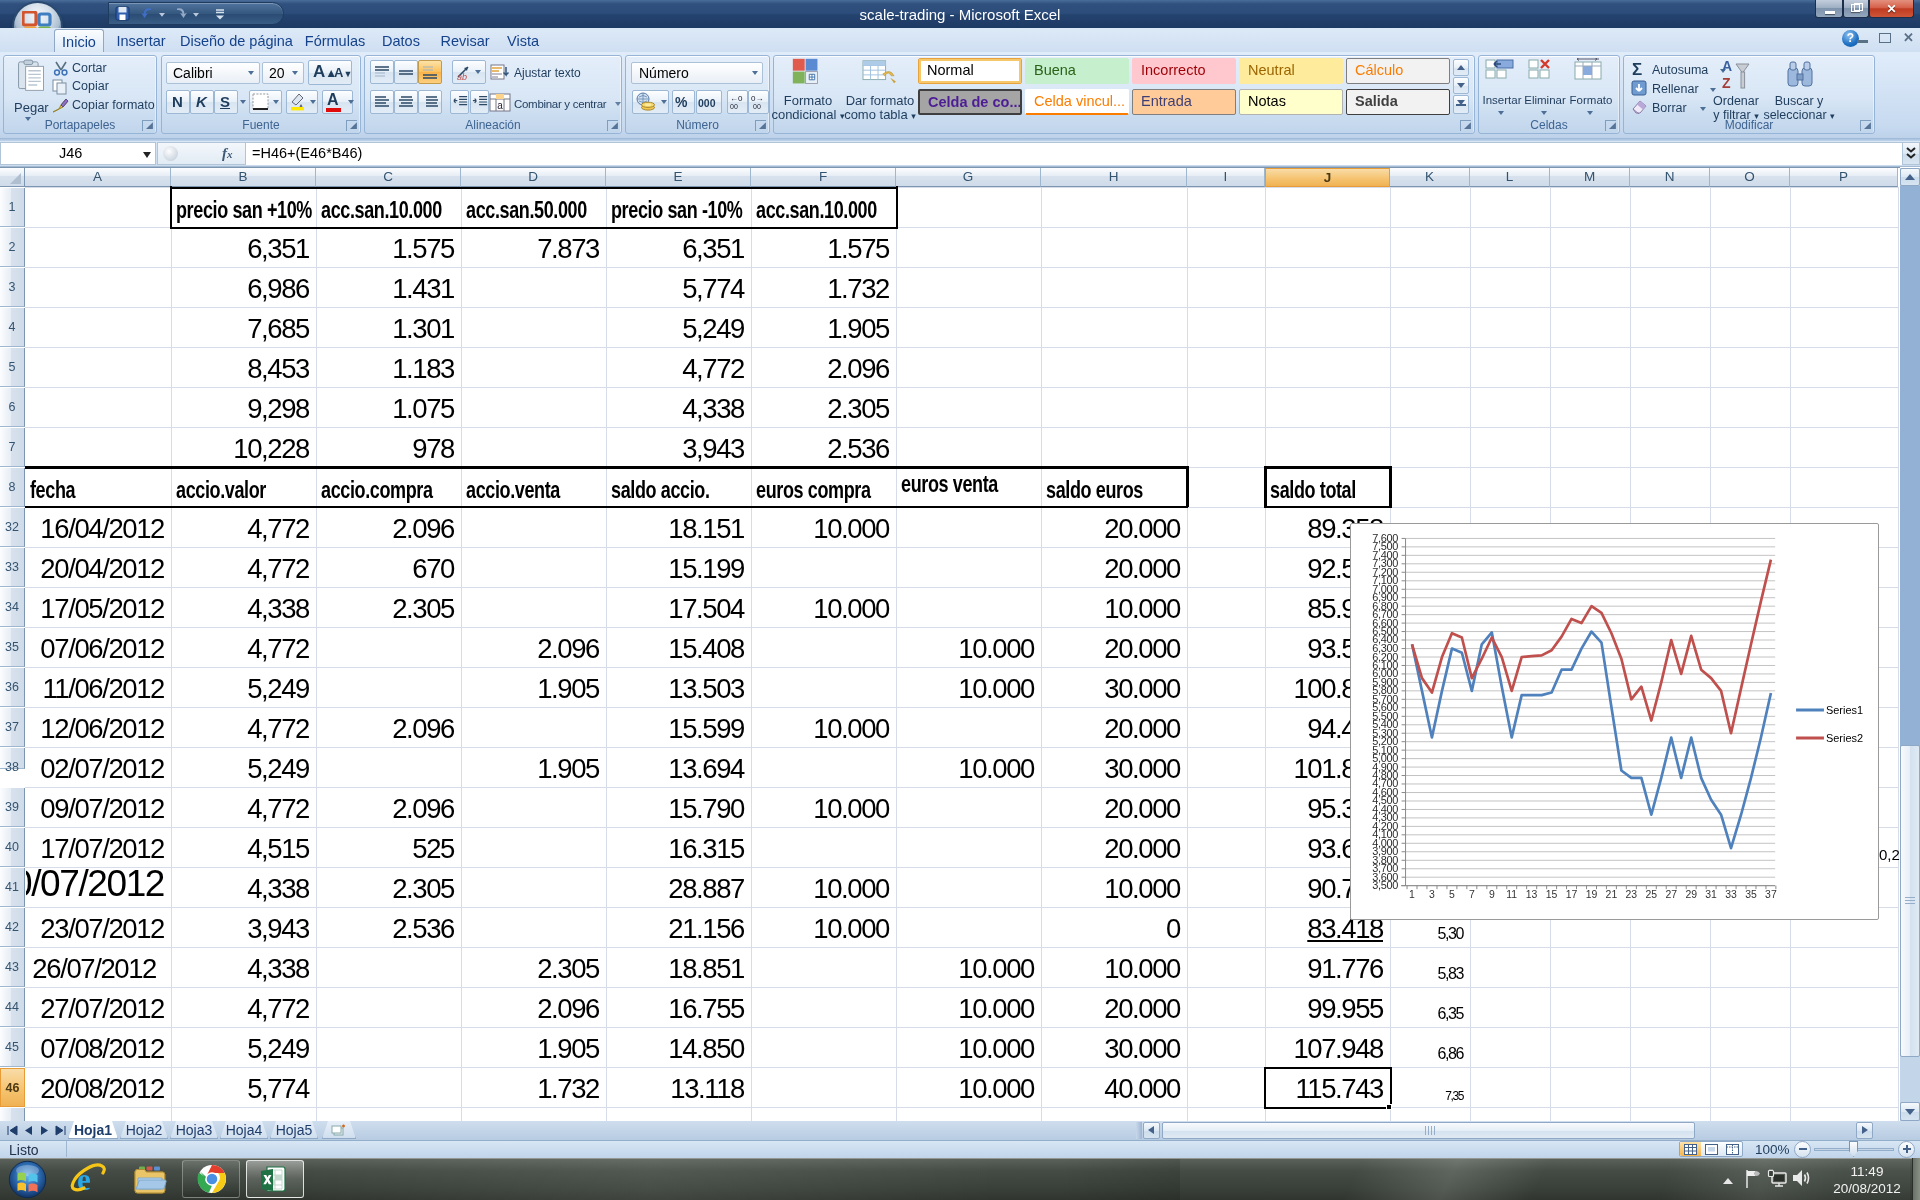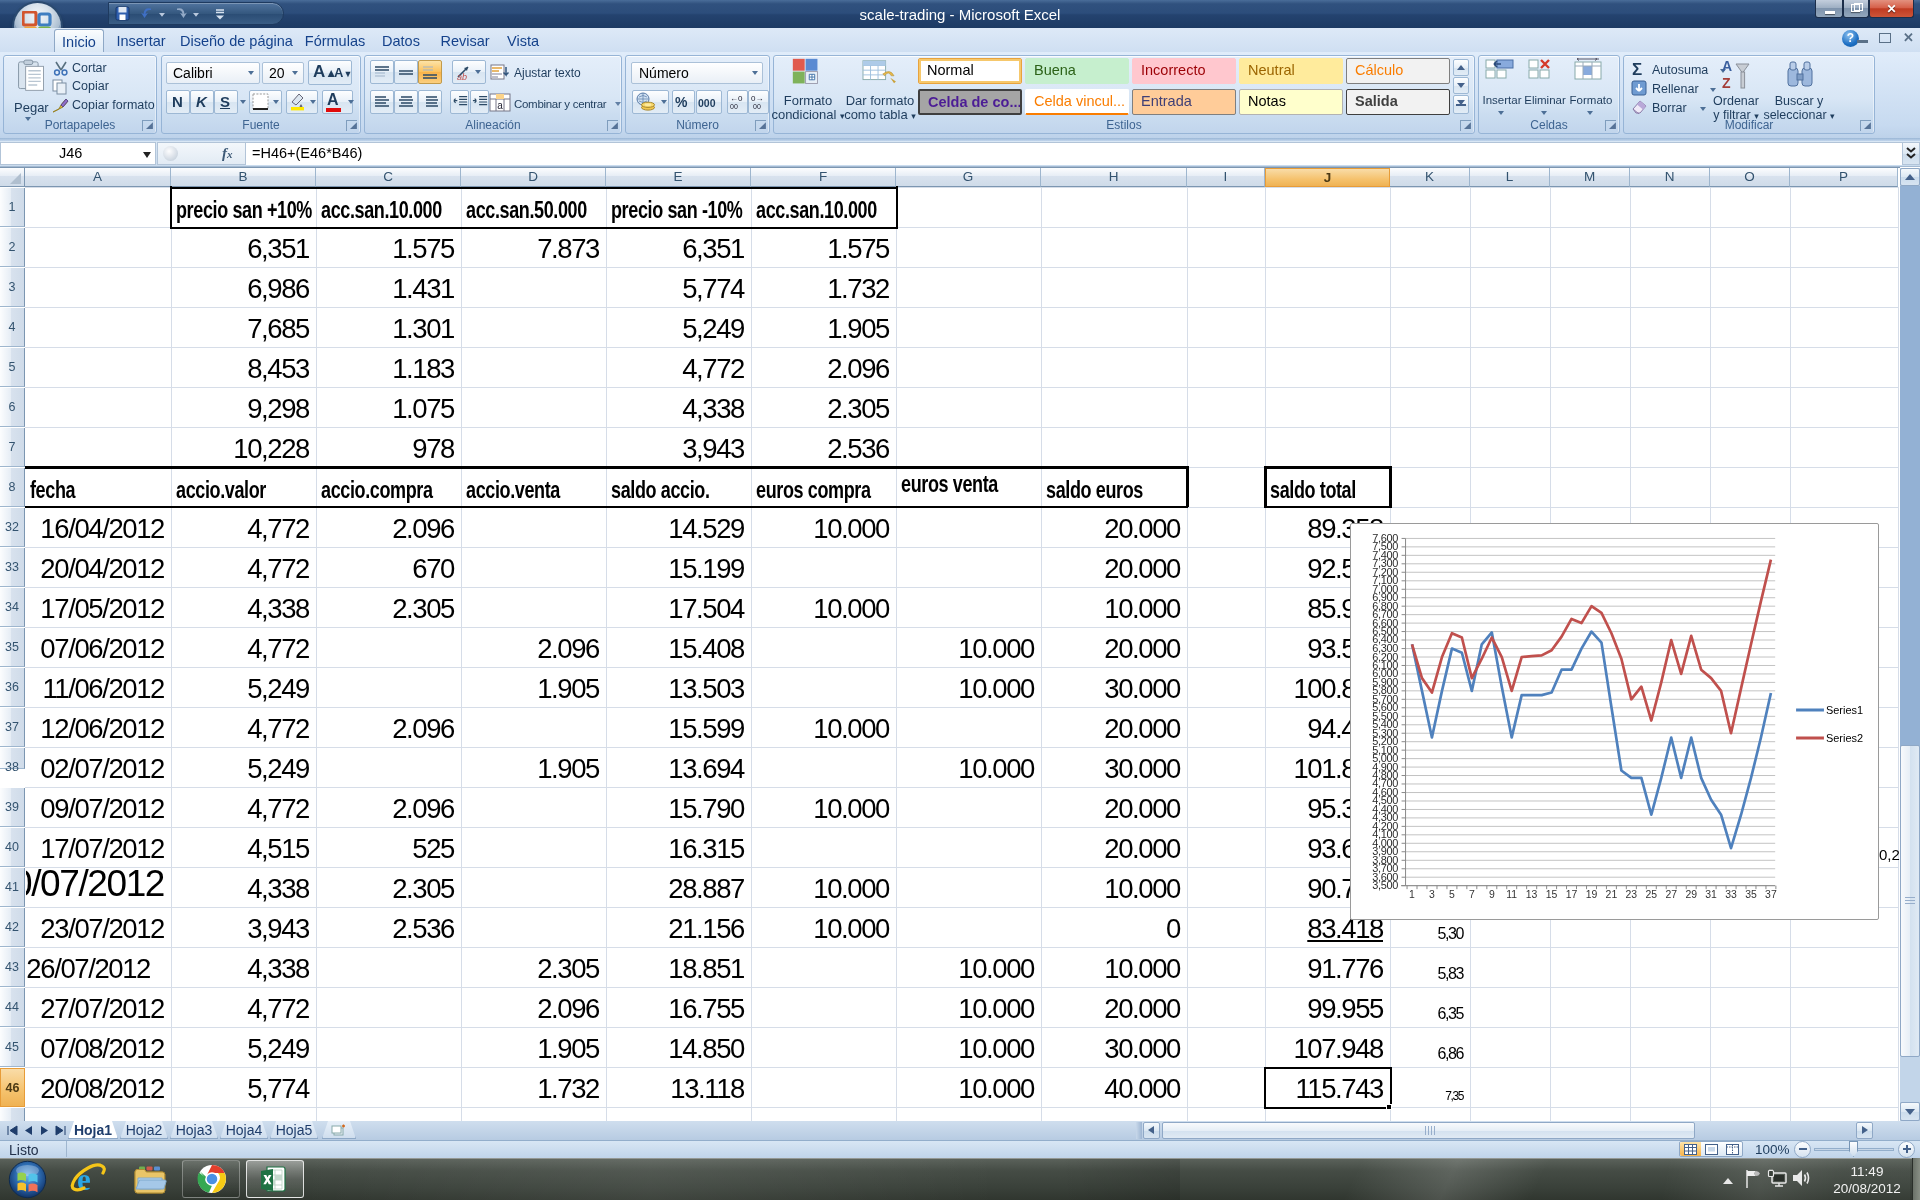--- a/index.html
+++ b/index.html
@@ -130,21 +130,20 @@
   </div>
 <div class="ab grp" style="left:364px;width:258px">
     <div class="glabel">Alineación</div>
     <div class="launch">◢</div>
   </div>
 <div class="ab grp" style="left:625px;width:145px">
     <div class="glabel">Número</div>
     <div class="launch">◢</div>
   </div>
 <div class="ab grp" style="left:773px;width:702px">
-    <div class="glabel">Estilos</div>
     <div class="launch">◢</div>
   </div>
 <div class="ab grp" style="left:1478px;width:142px">
     <div class="glabel">Celdas</div>
     <div class="launch">◢</div>
   </div>
 <div class="ab grp" style="left:1623px;width:252px">
     <div class="glabel">Modificar</div>
     <div class="launch">◢</div>
   </div>
@@ -535,21 +534,21 @@
     </div>
 <div class="ab cell bcell" style="left:1042px;top:301px;width:145px;height:39px;display:flex;align-items:flex-end;padding-bottom:5px;">
       <span style="transform:scaleX(.75);transform-origin:0 100%;display:inline-block;white-space:nowrap">saldo euros</span>
     </div>
 <div class="ab cell bcell" style="left:1266px;top:301px;width:124px;height:39px;display:flex;align-items:flex-end;padding-bottom:5px;">
       <span style="transform:scaleX(.75);transform-origin:0 100%;display:inline-block;white-space:nowrap">saldo total</span>
     </div>
 <div class="ab cell num" style="left:26px;top:341px;width:145px;height:39px;display:flex;align-items:flex-end;justify-content:flex-end;font-size:27.5px;padding-bottom:5px;">16/04/2012</div>
 <div class="ab cell num" style="left:172px;top:341px;width:144px;height:39px;display:flex;align-items:flex-end;justify-content:flex-end;padding-bottom:5px;">4,772</div>
 <div class="ab cell num" style="left:317px;top:341px;width:144px;height:39px;display:flex;align-items:flex-end;justify-content:flex-end;padding-bottom:5px;">2.096</div>
-<div class="ab cell num" style="left:607px;top:341px;width:144px;height:39px;display:flex;align-items:flex-end;justify-content:flex-end;padding-bottom:5px;">14.529</div>
+<div class="ab cell num" style="left:607px;top:341px;width:144px;height:39px;display:flex;align-items:flex-end;justify-content:flex-end;padding-bottom:5px;">18.151</div>
 <div class="ab cell num" style="left:752px;top:341px;width:144px;height:39px;display:flex;align-items:flex-end;justify-content:flex-end;padding-bottom:5px;">10.000</div>
 <div class="ab cell num" style="left:1042px;top:341px;width:145px;height:39px;display:flex;align-items:flex-end;justify-content:flex-end;padding-bottom:5px;">20.000</div>
 <div class="ab cell num" style="left:1266px;top:341px;width:124px;height:39px;display:flex;align-items:flex-end;justify-content:flex-end;padding-bottom:5px;">89.358</div>
 <div class="ab cell num" style="left:26px;top:381px;width:145px;height:39px;display:flex;align-items:flex-end;justify-content:flex-end;font-size:27.5px;padding-bottom:5px;">20/04/2012</div>
 <div class="ab cell num" style="left:172px;top:381px;width:144px;height:39px;display:flex;align-items:flex-end;justify-content:flex-end;padding-bottom:5px;">4,772</div>
 <div class="ab cell num" style="left:317px;top:381px;width:144px;height:39px;display:flex;align-items:flex-end;justify-content:flex-end;padding-bottom:5px;">670</div>
 <div class="ab cell num" style="left:607px;top:381px;width:144px;height:39px;display:flex;align-items:flex-end;justify-content:flex-end;padding-bottom:5px;">15.199</div>
 <div class="ab cell num" style="left:1042px;top:381px;width:145px;height:39px;display:flex;align-items:flex-end;justify-content:flex-end;padding-bottom:5px;">20.000</div>
 <div class="ab cell num" style="left:1266px;top:381px;width:124px;height:39px;display:flex;align-items:flex-end;justify-content:flex-end;padding-bottom:5px;">92.558</div>
 <div class="ab cell num" style="left:26px;top:421px;width:145px;height:39px;display:flex;align-items:flex-end;justify-content:flex-end;font-size:27.5px;padding-bottom:5px;">17/05/2012</div>
@@ -608,21 +607,21 @@
 <div class="ab cell num" style="left:1042px;top:701px;width:145px;height:39px;display:flex;align-items:flex-end;justify-content:flex-end;padding-bottom:5px;">10.000</div>
 <div class="ab cell num" style="left:1266px;top:701px;width:124px;height:39px;display:flex;align-items:flex-end;justify-content:flex-end;padding-bottom:5px;">90.758</div>
 <div class="ab cell num" style="left:26px;top:741px;width:145px;height:39px;display:flex;align-items:flex-end;justify-content:flex-end;font-size:27.5px;padding-bottom:5px;">23/07/2012</div>
 <div class="ab cell num" style="left:172px;top:741px;width:144px;height:39px;display:flex;align-items:flex-end;justify-content:flex-end;padding-bottom:5px;">3,943</div>
 <div class="ab cell num" style="left:317px;top:741px;width:144px;height:39px;display:flex;align-items:flex-end;justify-content:flex-end;padding-bottom:5px;">2.536</div>
 <div class="ab cell num" style="left:607px;top:741px;width:144px;height:39px;display:flex;align-items:flex-end;justify-content:flex-end;padding-bottom:5px;">21.156</div>
 <div class="ab cell num" style="left:752px;top:741px;width:144px;height:39px;display:flex;align-items:flex-end;justify-content:flex-end;padding-bottom:5px;">10.000</div>
 <div class="ab cell num" style="left:1042px;top:741px;width:145px;height:39px;display:flex;align-items:flex-end;justify-content:flex-end;padding-bottom:5px;">0</div>
 <div class="ab cell num" style="left:1266px;top:741px;width:124px;height:39px;display:flex;align-items:flex-end;justify-content:flex-end;padding-bottom:5px;text-decoration:underline;">83.418</div>
 <div class="ab cell num" style="left:1391px;top:741px;width:79px;height:39px;display:flex;align-items:flex-end;justify-content:flex-end;font-size:16px;padding-bottom:5px;">5,30</div>
-<div class="ab cell num" style="left:12px;top:781px;width:145px;height:39px;display:flex;align-items:flex-end;justify-content:flex-end;font-size:27.5px;padding-bottom:5px;">26/07/2012</div>
+<div class="ab cell num" style="left:18px;top:781px;width:145px;height:39px;display:flex;align-items:flex-end;justify-content:flex-end;font-size:27.5px;padding-bottom:5px;">26/07/2012</div>
 <div class="ab cell num" style="left:172px;top:781px;width:144px;height:39px;display:flex;align-items:flex-end;justify-content:flex-end;padding-bottom:5px;">4,338</div>
 <div class="ab cell num" style="left:462px;top:781px;width:144px;height:39px;display:flex;align-items:flex-end;justify-content:flex-end;padding-bottom:5px;">2.305</div>
 <div class="ab cell num" style="left:607px;top:781px;width:144px;height:39px;display:flex;align-items:flex-end;justify-content:flex-end;padding-bottom:5px;">18.851</div>
 <div class="ab cell num" style="left:897px;top:781px;width:144px;height:39px;display:flex;align-items:flex-end;justify-content:flex-end;padding-bottom:5px;">10.000</div>
 <div class="ab cell num" style="left:1042px;top:781px;width:145px;height:39px;display:flex;align-items:flex-end;justify-content:flex-end;padding-bottom:5px;">10.000</div>
 <div class="ab cell num" style="left:1266px;top:781px;width:124px;height:39px;display:flex;align-items:flex-end;justify-content:flex-end;padding-bottom:5px;">91.776</div>
 <div class="ab cell num" style="left:1391px;top:781px;width:79px;height:39px;display:flex;align-items:flex-end;justify-content:flex-end;font-size:16px;padding-bottom:5px;">5,83</div>
 <div class="ab cell num" style="left:26px;top:821px;width:145px;height:39px;display:flex;align-items:flex-end;justify-content:flex-end;font-size:27.5px;padding-bottom:5px;">27/07/2012</div>
 <div class="ab cell num" style="left:172px;top:821px;width:144px;height:39px;display:flex;align-items:flex-end;justify-content:flex-end;padding-bottom:5px;">4,772</div>
 <div class="ab cell num" style="left:462px;top:821px;width:144px;height:39px;display:flex;align-items:flex-end;justify-content:flex-end;padding-bottom:5px;">2.096</div>

